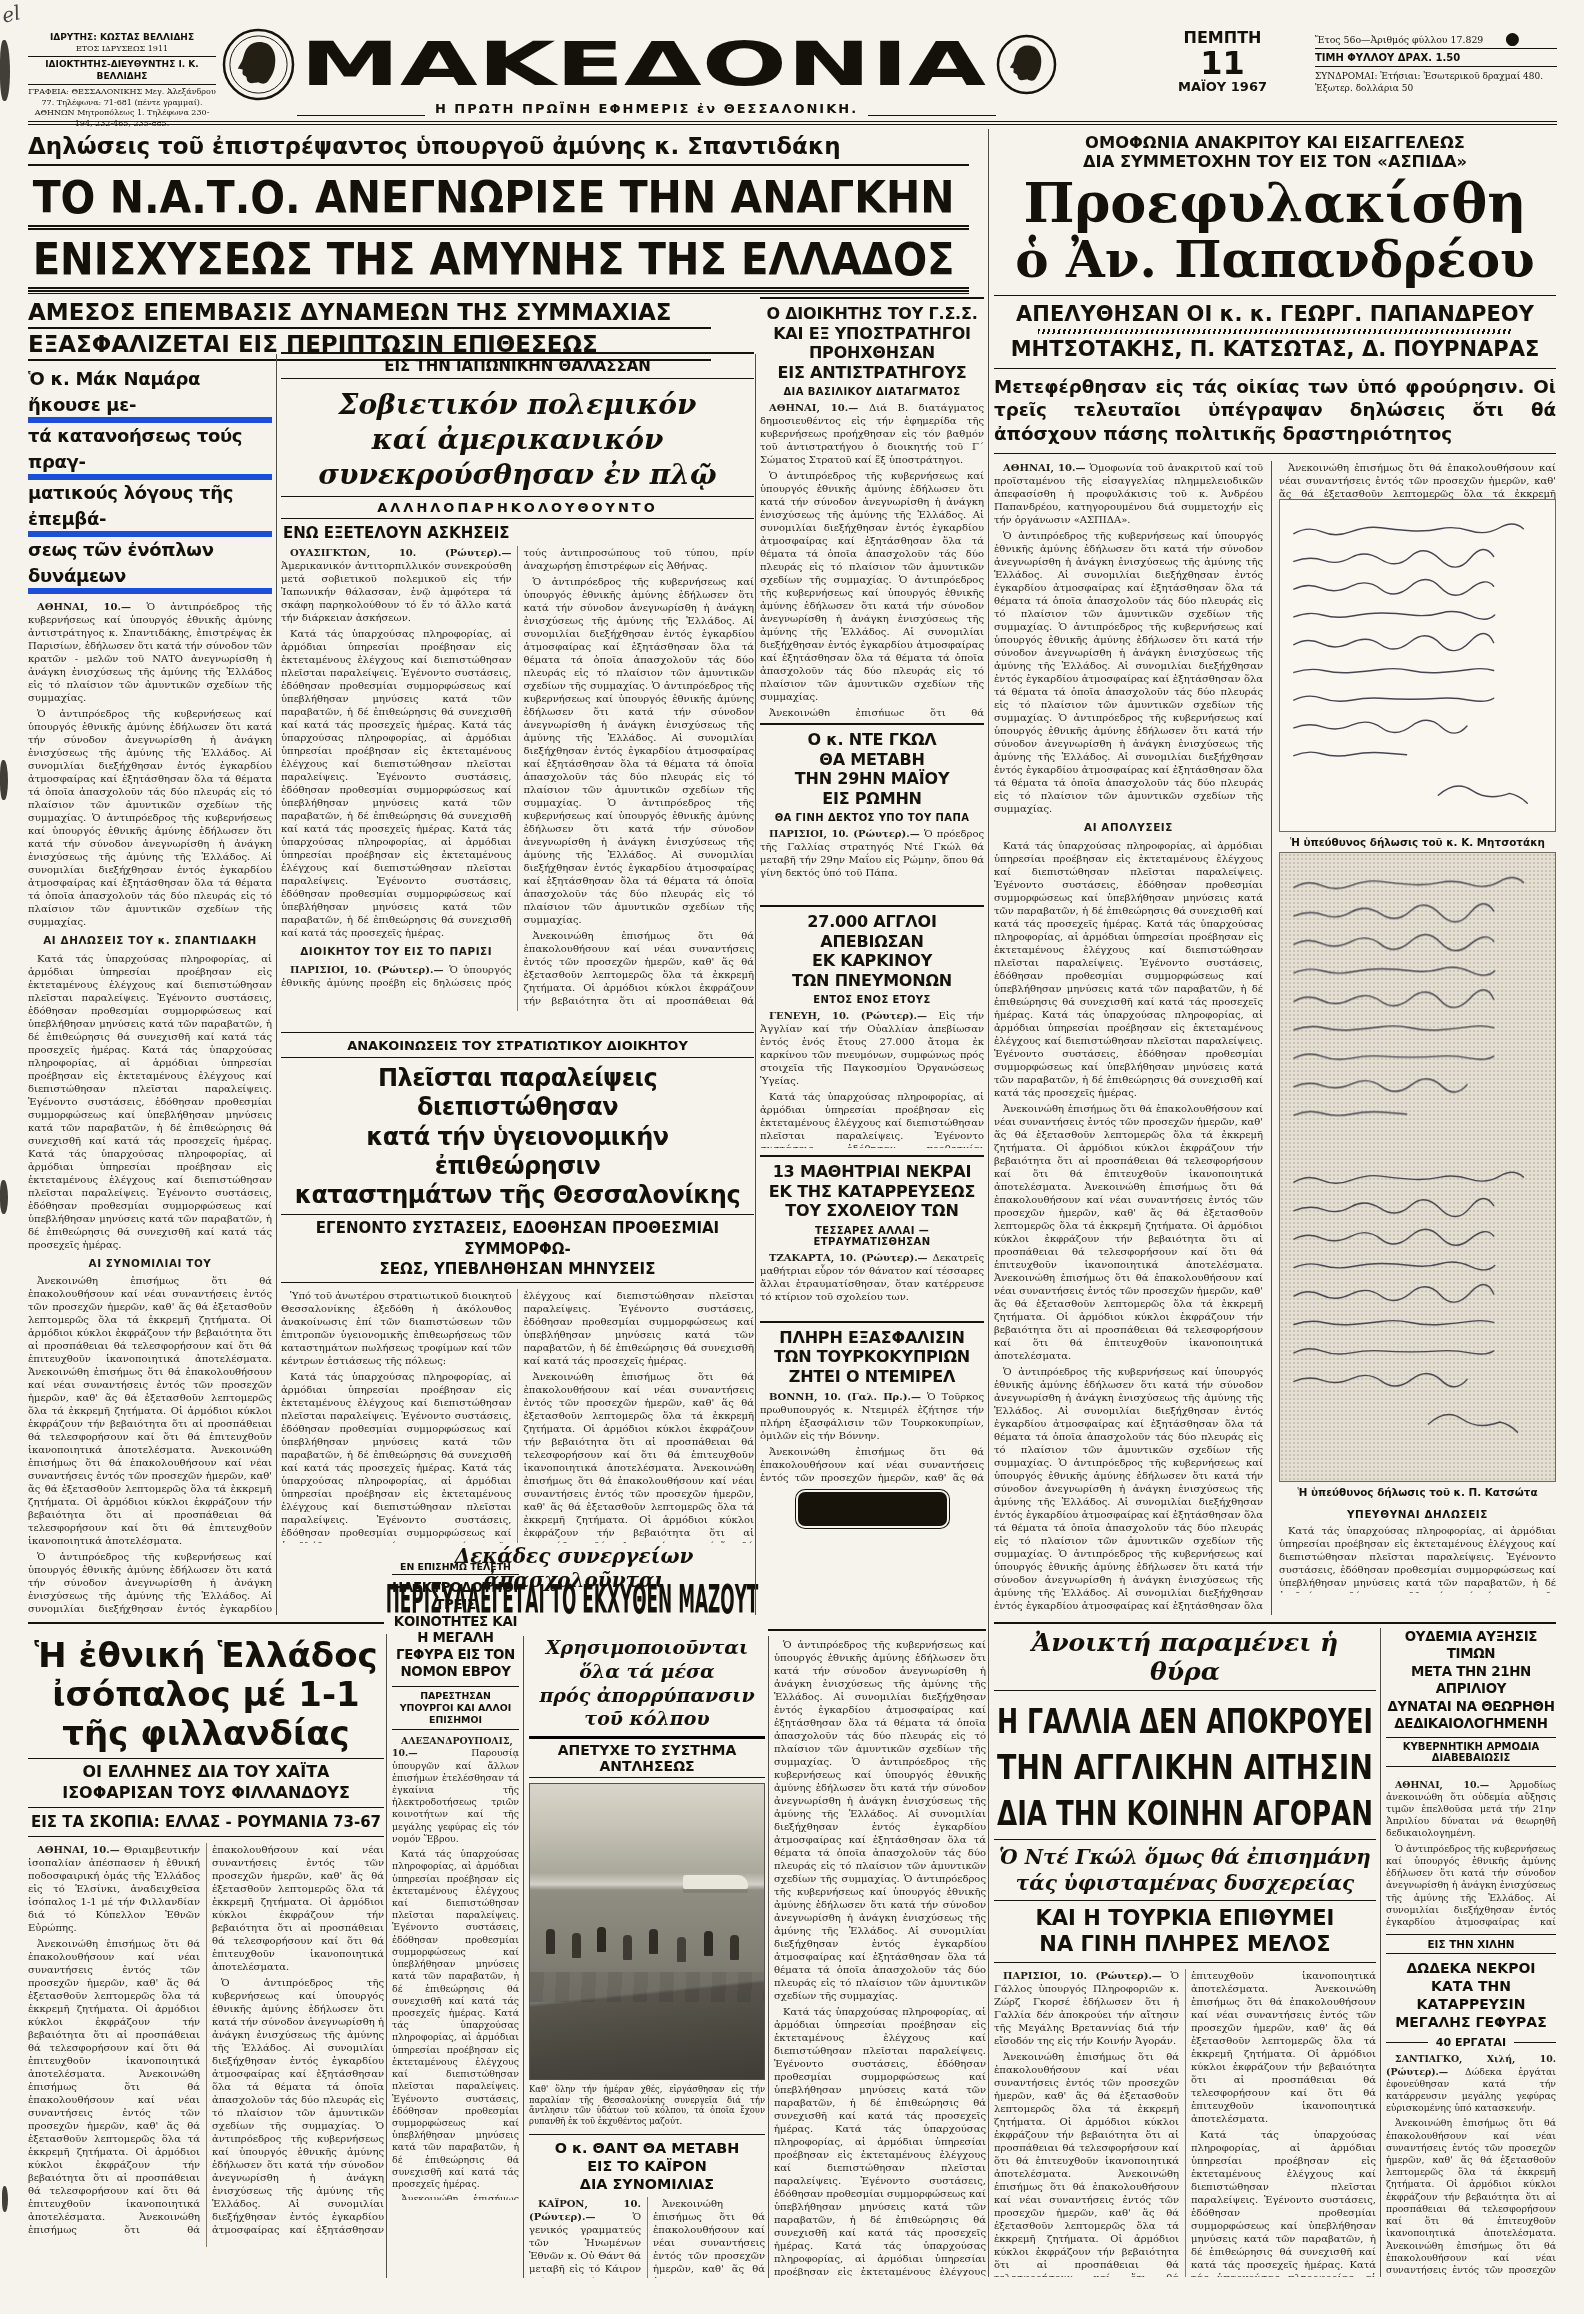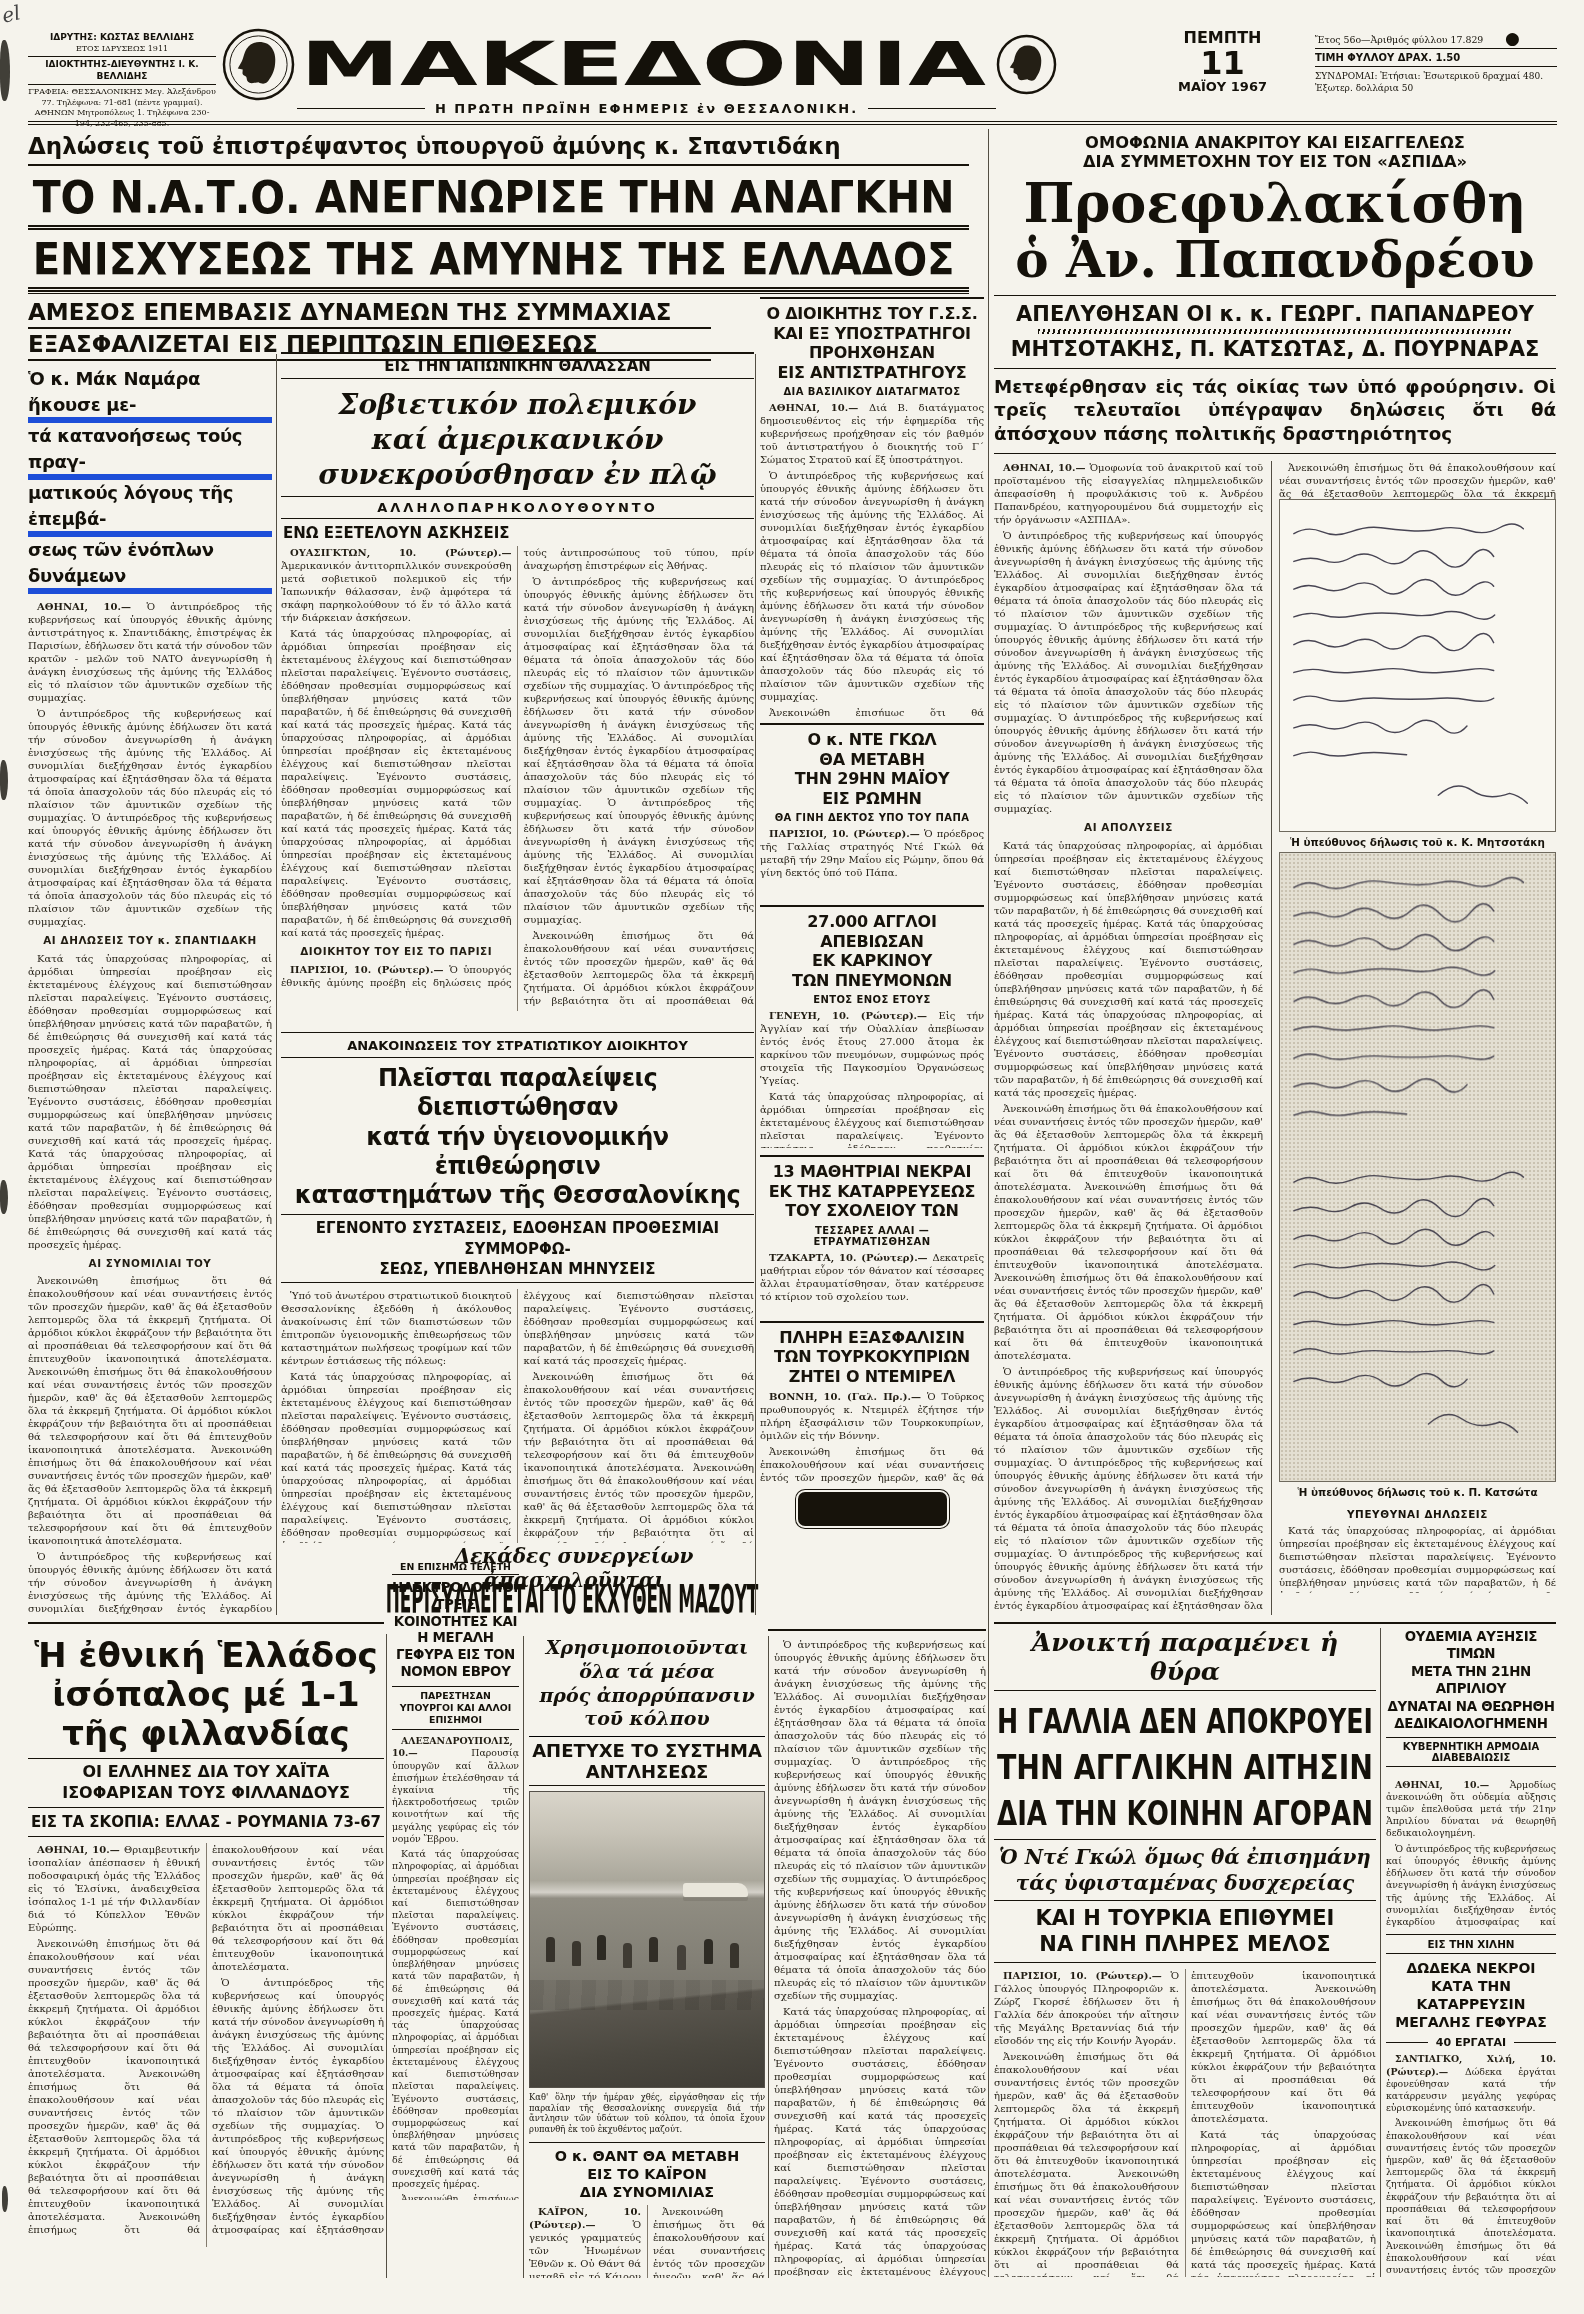--- a/index.html
+++ b/index.html
@@ -68,21 +68,21 @@
     </svg>
   </div>
 
   <div class="abs" style="left:996px;top:34px;width:61px;height:61px">
     <svg viewBox="0 0 62 62" width="61" height="61">
       <circle cx="31" cy="31" r="29" fill="none" stroke="#17130b" stroke-width="2.5"></circle>
       <path d="M39 13 c-8 -3 -14 -1 -17 4 c-3 4 -3 8 -4 11 l-4 6 l4 1 c0 3 -1 4 1 5 c1 1 3 1 3 3 c0 3 2 4 4 4 l6 -1 c4 3 8 1 9 -2 c4 -6 5 -11 5 -17 c0 -6 -3 -11 -7 -14 z" fill="#241f15"></path>
     </svg>
   </div>
 
-  <div class="abs" style="left:297px;top:101px;width:699px;display:flex;align-items:center;gap:10px">
+  <div class="abs" style="left:297px;top:101px;width:699px;display:flex;align-items:flex-end;gap:10px">
     <div style="flex:1;height:1px;background:#17130b"></div>
     <div class="hl" style="font-size:13px;letter-spacing:2px">Η ΠΡΩΤΗ ΠΡΩΪΝΗ ΕΦΗΜΕΡΙΣ ἐν ΘΕΣΣΑΛΟΝΙΚΗ.</div>
     <div style="flex:1;height:1px;background:#17130b"></div>
   </div>
 
   <div class="abs" style="left:1089px;top:28px;width:467px;height:93px">
     <div class="abs" style="left:416px;top:0;font-size:17px">●</div>
     <div class="abs c" style="left:59px;top:0;width:149px">
       <div class="hl" style="font-size:16px">ΠΕΜΠΤΗ</div>
       <div class="hl" style="font-size:32px;line-height:1">11</div>
@@ -218,21 +218,21 @@
     </div>
   </div>
 
   <div class="vrule" style="left:523px;top:1636px;height:642px"></div>
 
   <div class="abs" style="left:529px;top:1636px;width:236px;height:642px;overflow:hidden">
     <div class="serifhead c" style="font-style:italic;font-size:19px;line-height:1.25">
       <div>Χρησιμοποιοῦνται ὅλα τά μέσα</div>
       <div>πρός ἀπορρύπανσιν τοῦ κόλπου</div>
     </div>
-    <div class="hl c" style="font-size:18px;border-top:1px solid #000000;border-bottom:1px solid #17130b;padding:3px 0;margin:5px 0">ΑΠΕΤΥΧΕ ΤΟ ΣΥΣΤΗΜΑ ΑΝΤΛΗΣΕΩΣ</div>
+    <div class="hl c" style="font-size:14px;border-top:3px solid #000000;border-bottom:1px solid #17130b;padding:3px 0;margin:5px 0">ΑΠΕΤΥΧΕ ΤΟ ΣΥΣΤΗΜΑ ΑΝΤΛΗΣΕΩΣ</div>
     <div style="position:relative;width:236px;height:297px;border:1px solid #55514a;background:linear-gradient(180deg,#d9d5ca 0%,#c7c3b7 14%,#aaa79b 30%,#93908557 34%,#908d82 36%,#827f75 58%,#6f6c64 82%,#615e57 100%);overflow:hidden">
       <div style="position:absolute;left:0;bottom:0;width:100%;height:46%;background:linear-gradient(174deg,transparent 38%,#5a564e 40%,#4b4840 70%,#403d36 100%)"></div>
       <div style="position:absolute;right:16px;top:91px;width:65px;height:14px;background:#e9e6db;border-radius:3px 10px 2px 2px;box-shadow:0 4px 0 #55514833"></div>
       <div style="position:absolute;left:16px;top:145px;width:9px;height:25px;background:#35312a;border-radius:4px 4px 1px 1px;box-shadow:26px 4px 0 #3a362e,51px -2px 0 #2c2922,77px 6px 0 #3f3b33,103px 0 0 #312d26,131px 8px 0 #45413a,158px 2px 0 #2e2b24,184px 6px 0 #38342c"></div>
       <div style="position:absolute;left:0;top:188px;width:100%;height:30px;background:repeating-linear-gradient(92deg,#2e2b2533 0 14px,#54504833 14px 26px)"></div>
     </div>
     <div class="photo-cap" style="margin-top:4px">Καθ' ὅλην τήν ἡμέραν χθές, εἰργάσθησαν εἰς τήν παραλίαν τῆς Θεσσαλονίκης συνεργεῖα διά τήν ἄντλησιν τῶν ὑδάτων τοῦ κόλπου, τά ὁποῖα ἔχουν ρυπανθῆ ἐκ τοῦ ἐκχυθέντος μαζούτ.</div>
     <div class="hl c" style="font-size:14.4px;line-height:1.25;border-top:1.5px solid #17130b;margin-top:8px;padding-top:4px">
       <div>Ο κ. ΘΑΝΤ ΘΑ ΜΕΤΑΒΗ</div>
       <div>ΕΙΣ ΤΟ ΚΑΪΡΟΝ</div>

